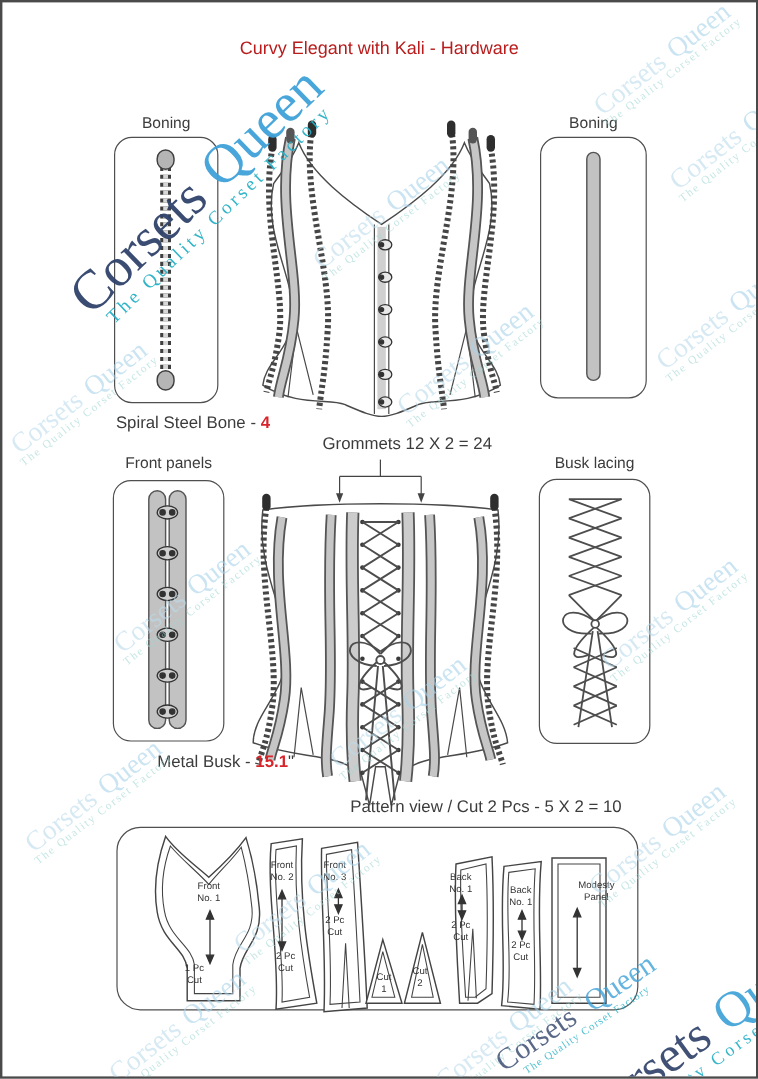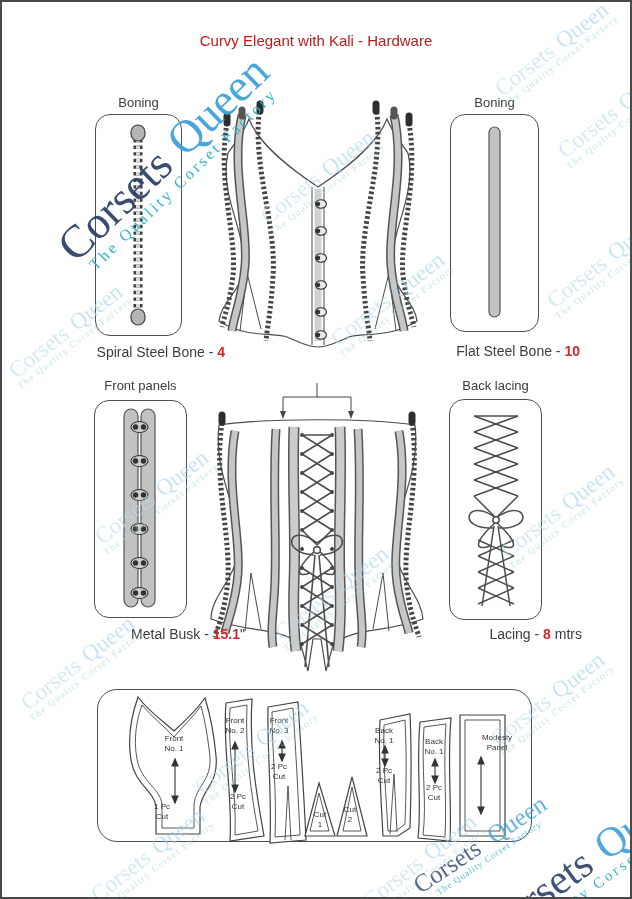--- a/index.html
+++ b/index.html
@@ -41,21 +41,21 @@
 
 <div class="page">
 
   <div class="content">
 
     <div class="abs title">Curvy Elegant with Kali - Hardware</div>
 
     <div class="abs sec-head" style="left:93px;top:93px;width:87px">Boning</div>
     <div class="abs sec-head" style="left:448px;top:93px;width:89px">Boning</div>
     <div class="abs sec-head" style="left:86px;top:376px;width:105px">Front panels</div>
-    <div class="abs sec-head" style="left:447px;top:376px;width:93px">Back lacing</div>
+    <div class="abs sec-head" style="left:447px;top:376px;width:93px">Busk lacing</div>
 
     <div class="abs box" style="left:93px;top:112px;width:87px;height:222px">
       <svg width="85" height="220" viewBox="0 0 85 220">
         <line x1="42" y1="24" x2="42" y2="196" stroke="#3f3f3f" stroke-width="9" stroke-dasharray="3.4 3.2"></line>
         <line x1="42" y1="24" x2="42" y2="196" stroke="#d6d6d6" stroke-width="4" stroke-dasharray="3.4 3.2"></line>
         <rect x="35" y="10" width="14" height="16" rx="7" fill="#b5b5b5" stroke="#3f3f3f" stroke-width="1.2"></rect>
         <rect x="35" y="194" width="14" height="16" rx="7" fill="#b5b5b5" stroke="#3f3f3f" stroke-width="1.2"></rect>
       </svg>
     </div>
 
@@ -242,25 +242,25 @@
         <path d="M95,185L125,204 M95,204L125,223 M95,223L125,242 M95,242L125,261"></path>
         <path d="M125,185L95,204 M125,204L95,223 M125,223L95,242 M125,242L95,261"></path>
         <path d="M110,162 L95,147 M110,162 L125,147"></path>
         <path d="M110,160 C82,138 72,170 107,172 M110,160 C138,138 148,170 113,172 M110,166 C90,184 86,196 103,190 M110,166 C130,184 134,196 117,190"></path>
         <path d="M108,172 L98,284 M112,172 L122,284"></path>
         <circle cx="110" cy="167" r="3.4" fill="#fff"></circle>
       </g>
     </svg>
 
     <div class="abs caption" style="left:53px;top:342px;width:170px"><span>Spiral Steel Bone - </span><span class="val">4</span><span></span></div>
-    <div class="abs caption" style="left:413px;top:341px;width:165px"><span>Flat Steel Bone - </span><span class="val">10</span><span></span></div>
+    <div class="abs caption" style="left:228px;top:359px;width:180px">Grommets 12 X 2 = 24</div>
 
     <div class="abs caption" style="left:73px;top:624px;width:170px"><span>Metal Busk - </span><span class="val">15.1</span><span>"</span></div>
-    <div class="abs caption" style="left:410px;top:624px;width:170px"><span>Lacing - </span><span class="val">8</span><span> mtrs</span></div>
-
+
+    <div class="abs caption" style="left:116px;top:662px;width:400px">Pattern view / Cut 2 Pcs - 5 X 2 = 10</div>
 
     <div class="abs box" style="left:95px;top:687px;width:435px;height:153px;border-radius:20px">
       <svg width="433" height="151" viewBox="0 0 433 151">
         <g fill="#ffffff" stroke="#444" stroke-width="1.2">
           <path d="M40,7 C34,24 29,46 33,70 C37,95 56,100 58,117 L58,144 L102,144 L102,117 C104,100 121,93 118,66 C116,44 112,24 107,8 C97,22 86,32 76,41 C65,31 50,21 40,7 Z"></path>
           <path d="M128,13 L154,9 C151,60 158,102 166,146 L132,151 C135,106 124,56 128,13 Z"></path>
           <path d="M170,17 L200,12 C203,60 206,105 208,150 L172,153 C174,106 169,58 170,17 Z"></path>
           <path d="M221,93 L237,146 L207,146 Z"></path>
           <path d="M254,87 L269,146 L239,146 Z"></path>
           <path d="M282,30 L312,24 C314,65 313,105 312,138 L300,146 L285,146 C283,108 280,68 282,30 Z"></path>

